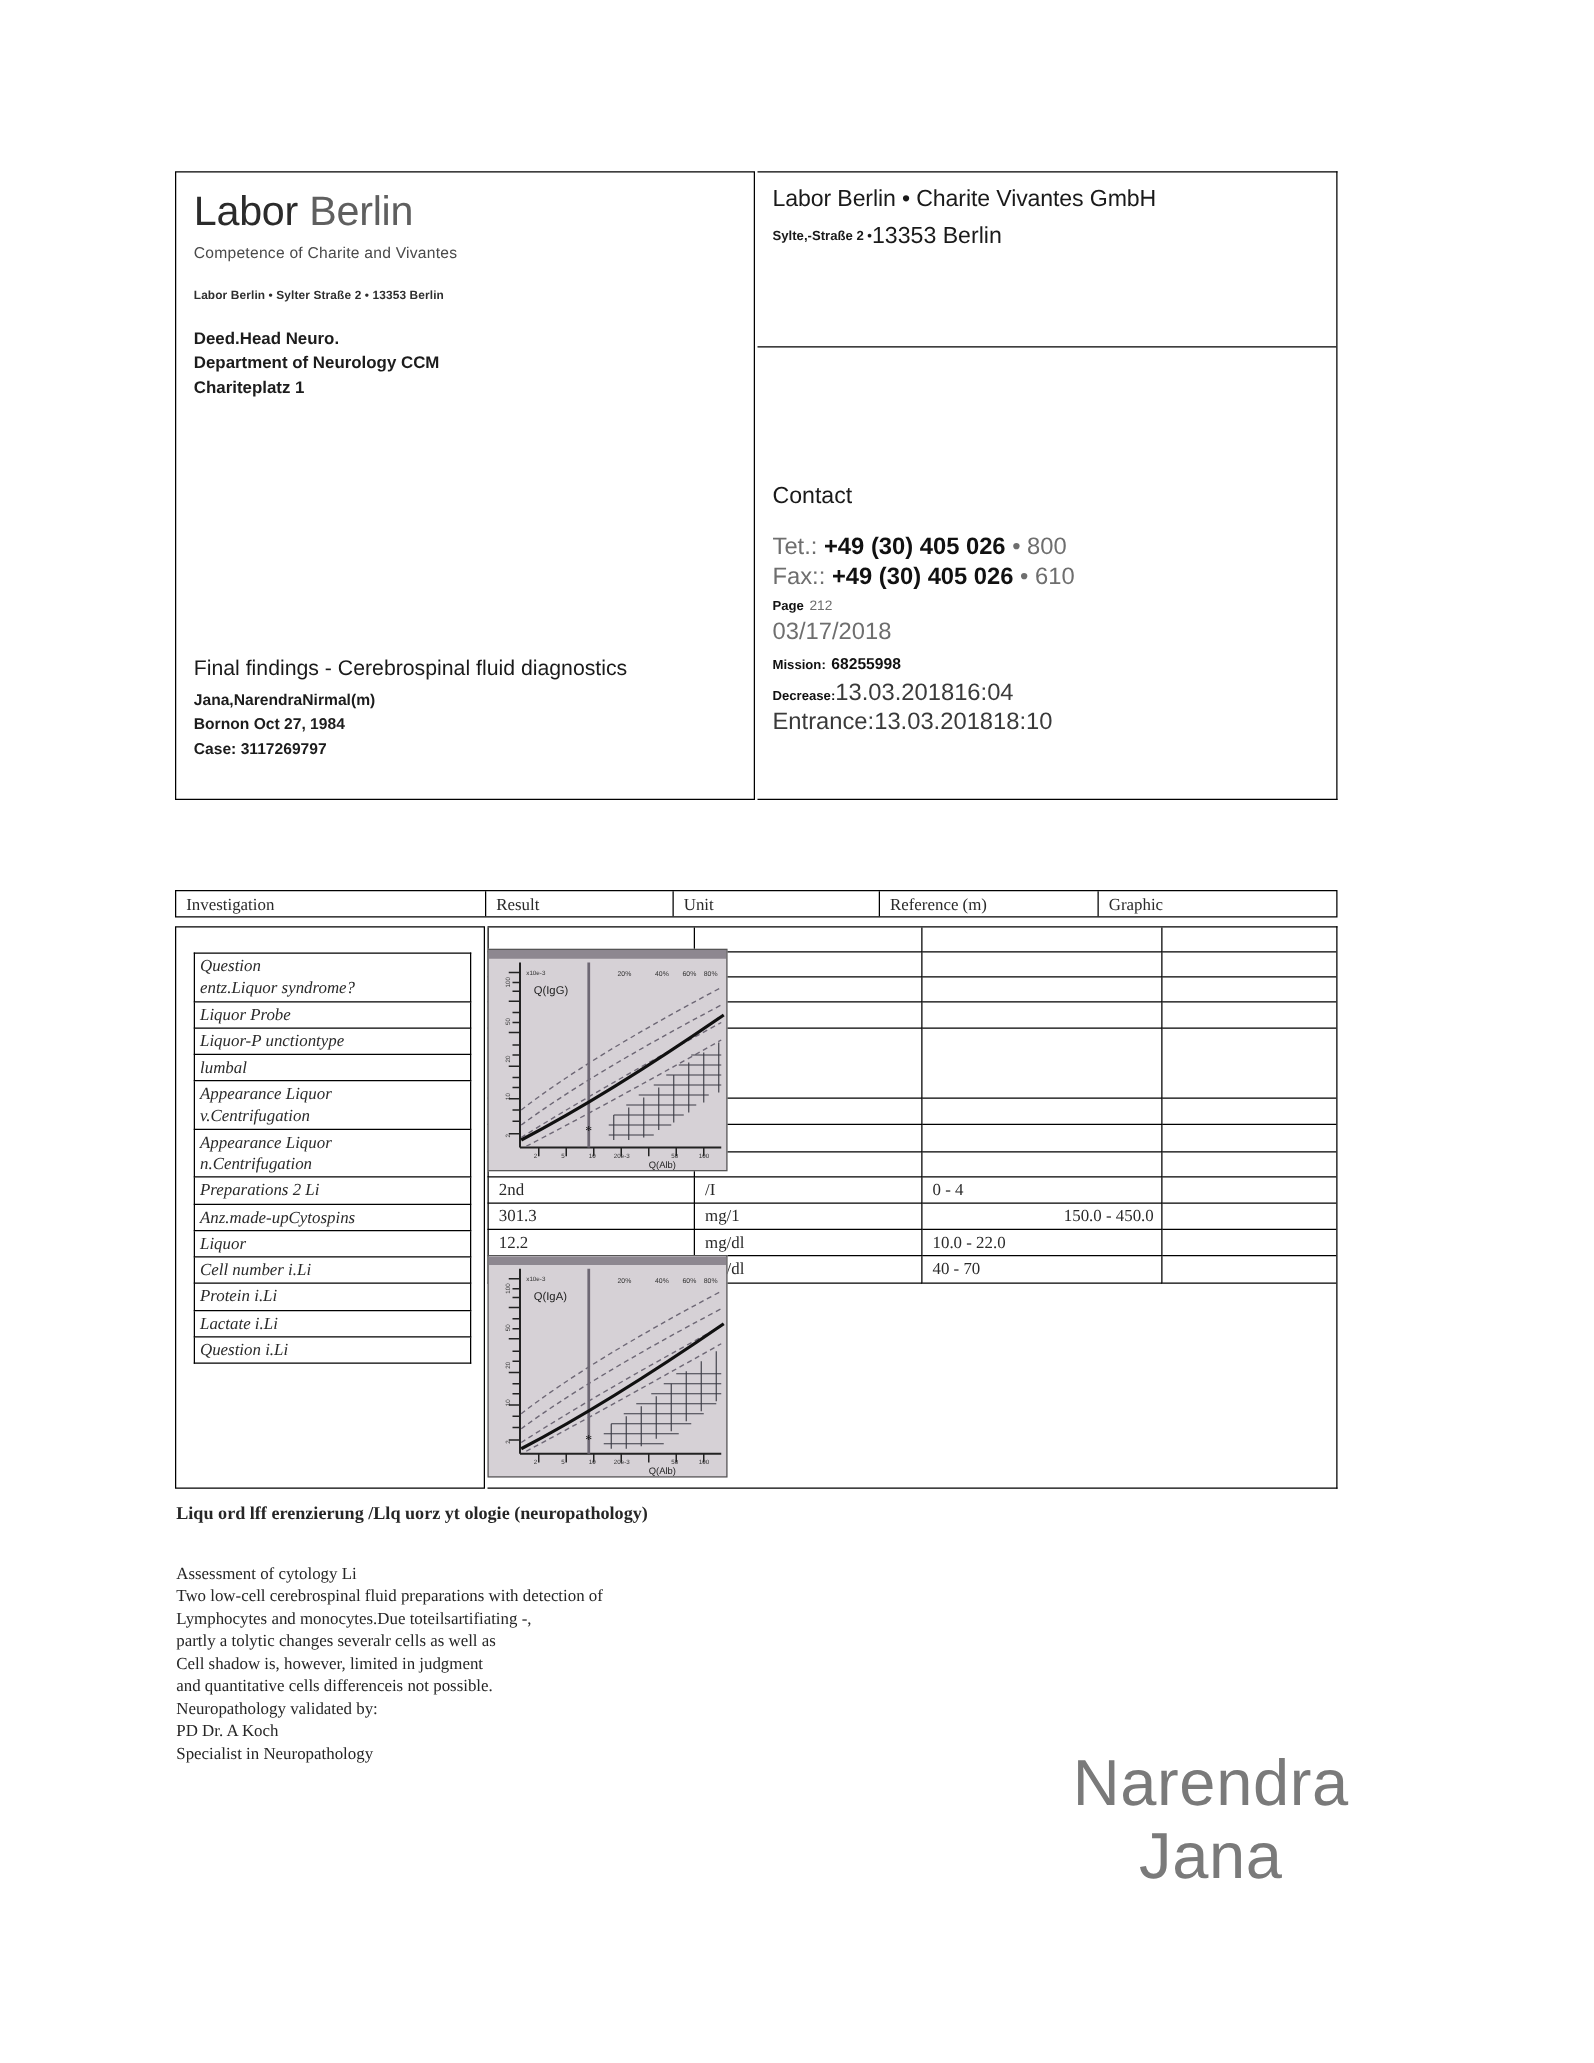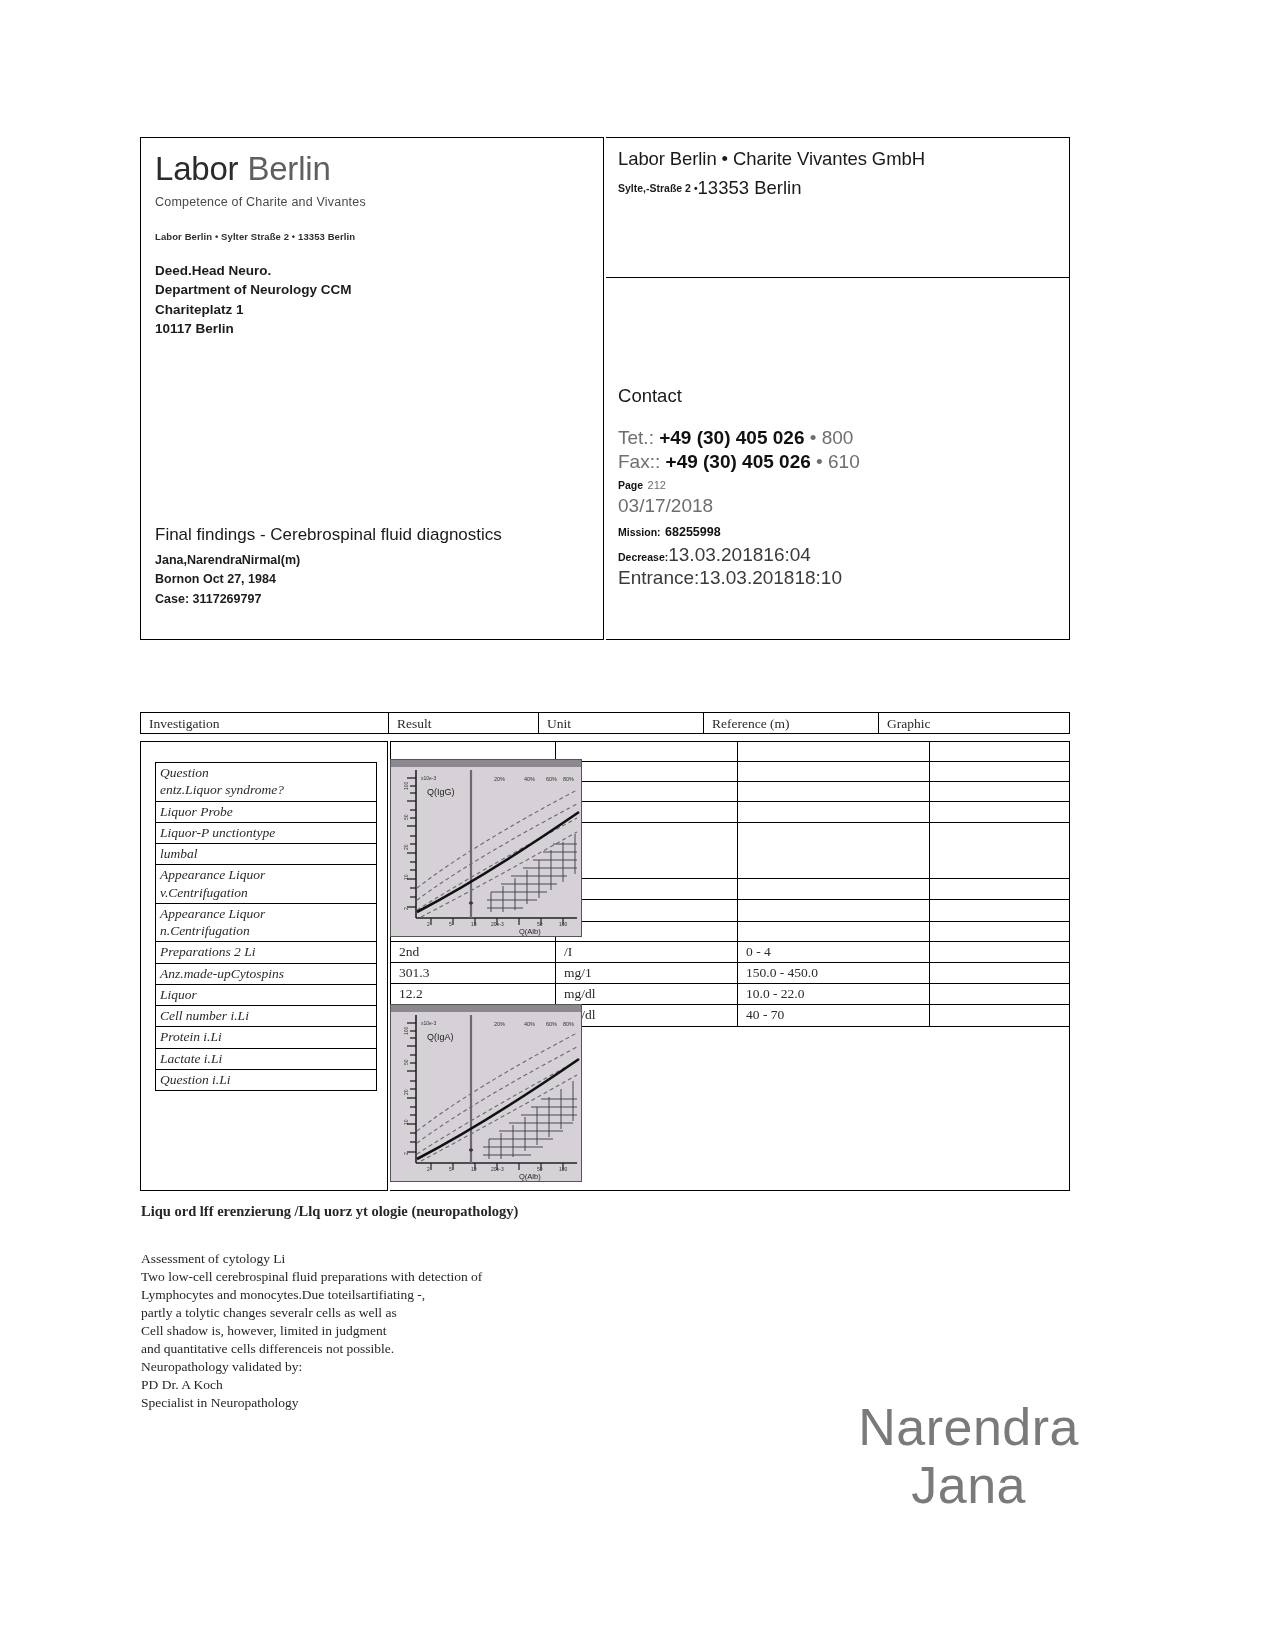--- a/index.html
+++ b/index.html
@@ -296,21 +296,20 @@
     <div class="brand">
       <span>Labor </span><span class="b2">Berlin</span>
     </div>
     <div class="brand-sub">Competence of Charite and Vivantes</div>
     <div class="brand-addr">Labor Berlin • Sylter Straße 2 • 13353 Berlin</div>
 
     <div class="recipient">
       <div>Deed.Head Neuro.</div>
       <div>Department of Neurology CCM</div>
       <div>Chariteplatz 1</div>
-      <div>10117 Berlin</div>
     </div>
 
     <div class="report-block">
       <div class="report-title">Final findings - Cerebrospinal fluid diagnostics</div>
       <div class="report-meta">
         <div>Jana,NarendraNirmal(m)</div>
         <div>Bornon Oct 27, 1984</div>
         <div>Case: 3117269797</div>
       </div>
     </div>
@@ -583,21 +582,21 @@
             </td>
           </tr>
           <tr>
             <td class="rc1">
               <div style="min-height: 16px;">301.3</div>
             </td>
             <td class="rc2">
               <div style="min-height: 16px;">mg/1</div>
             </td>
             <td class="rc3">
-              <div style="min-height: 16px;">150.0 - 450.0</div>
+              <div style="min-height: 16px; text-align: right;">150.0 - 450.0</div>
             </td>
             <td class="rc4">
               <div style="min-height: 16px;"></div>
             </td>
           </tr>
           <tr>
             <td class="rc1">
               <div style="min-height: 16px;">12.2</div>
             </td>
             <td class="rc2">

